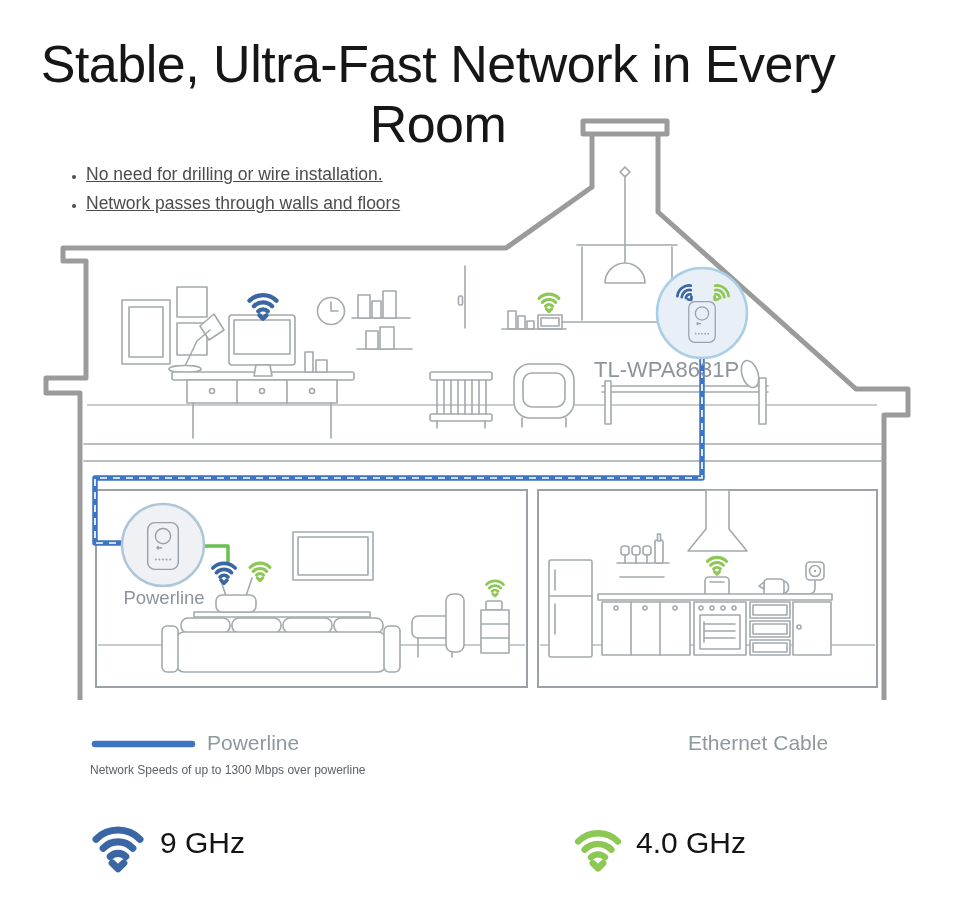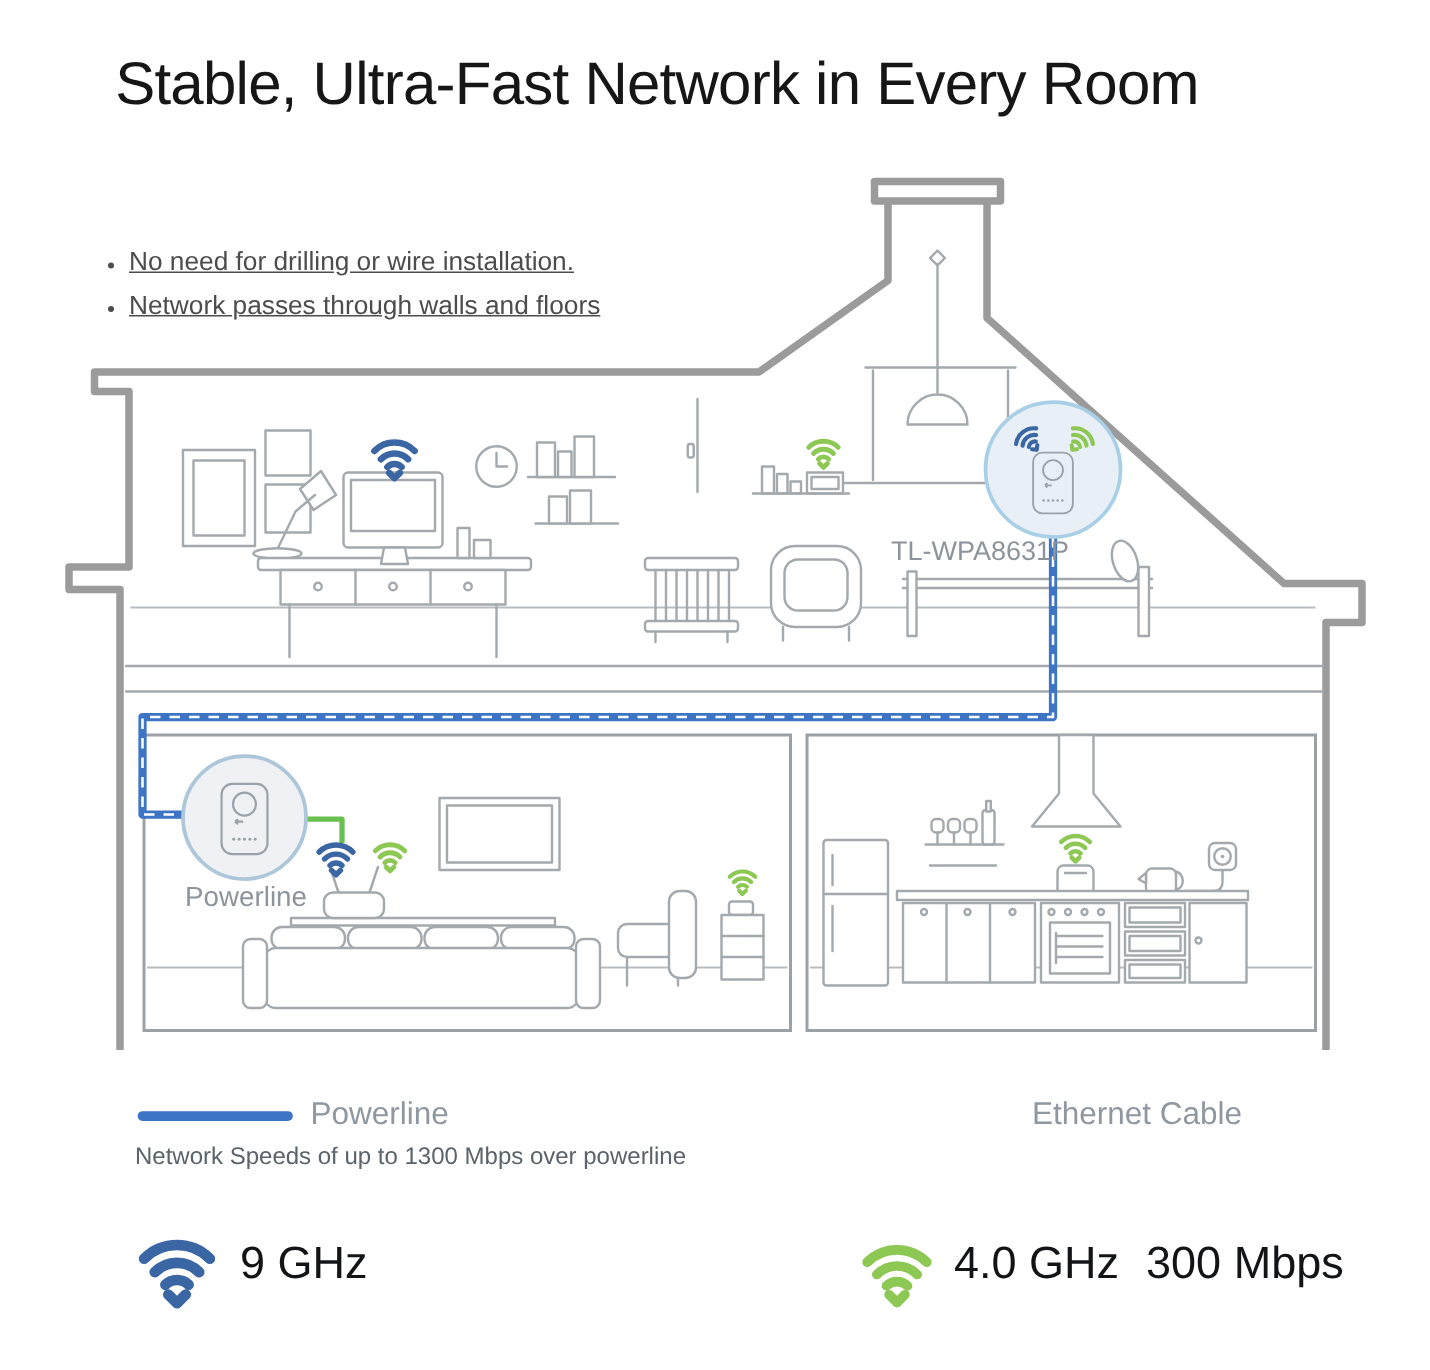--- a/index.html
+++ b/index.html
@@ -11,28 +11,28 @@
        font-family:"Liberation Sans",sans-serif;}
   svg{position:absolute;left:0;top:0;}
   .thick{fill:none;stroke:var(--outline);stroke-width:5;stroke-linejoin:round;}
   .line{fill:none;stroke:var(--furn);stroke-width:1.6;stroke-linejoin:round;stroke-linecap:round;}
   .linew{fill:#fff;stroke:var(--furn);stroke-width:1.6;stroke-linejoin:round;}
   .soft{fill:none;stroke:#b7bcc1;stroke-width:1.4;}
   .room{fill:#fff;stroke:var(--room);stroke-width:2;}
   .fl{fill:none;stroke:#9aa1a8;stroke-width:1.6;}
   .w-blue{color:var(--wifi-blue);} .w-green{color:var(--wifi-green);}
   .txt{position:absolute;color:#4c4c4c;}
-  .page-title{left:0;top:34px;width:876px;text-align:center;font-size:40px;
+  .page-title{left:0;top:34px;width:876px;text-align:center;font-size:52px;
       color:#161616;letter-spacing:-.5px;}
   .bullets{left:68px;top:160px;font-size:17.5px;color:#4c4c4c;margin:0;
       padding-left:18px;line-height:29px;list-style:disc;text-decoration:underline;}
   .bullets li::marker{font-size:12px;color:#4c4c4c;}
-  .dev-label{font-size:18px;color:#8d949b;}
+  .dev-label{font-size:22px;color:#8d949b;}
   .legend-label{font-size:21px;color:#8f97a0;}
-  .legend-note{font-size:16px;color:#5a626b;text-align:right;}
+  .legend-note{font-size:12px;color:#5a626b;text-align:right;}
   .speed{font-size:30px;color:#131416;display:flex;gap:18px;}
 </style>
 </head>
 <body>
 
 <svg width="953" height="913" viewBox="0 0 953 913">
   <defs>
     <linearGradient id="ethgrad" x1="0" y1="0" x2="1" y2="0">
       <stop offset="0" stop-color="#3aa33f"></stop>
         <stop offset="1" stop-color="#c3dc4e"></stop>
@@ -283,14 +283,13 @@
 
 <div class="txt legend-label" style="left:207px;top:731px;">Powerline</div>
 <div class="txt legend-note" style="left:90px;top:763px;">Network Speeds of up to 1300 Mbps over powerline</div>
 <div class="txt legend-label" style="left:688px;top:731px;">Ethernet Cable</div>
 
 <div class="txt speed" style="left:160px;top:826px;">
   <span>9 GHz</span>
 </div>
 <div class="txt speed" style="left:636px;top:826px;">
   <span>4.0 GHz</span>
-  <span>300 Mbps</span>
 </div>
 
 </body></html>

